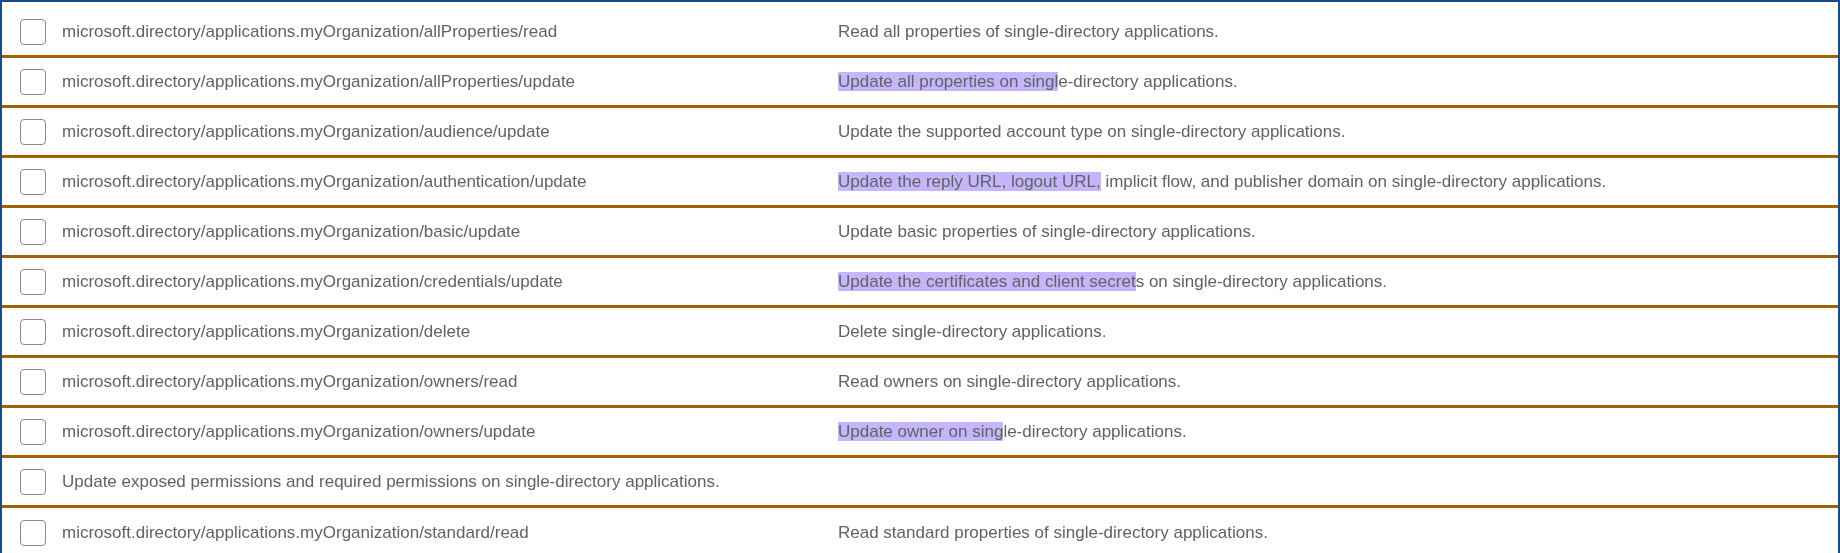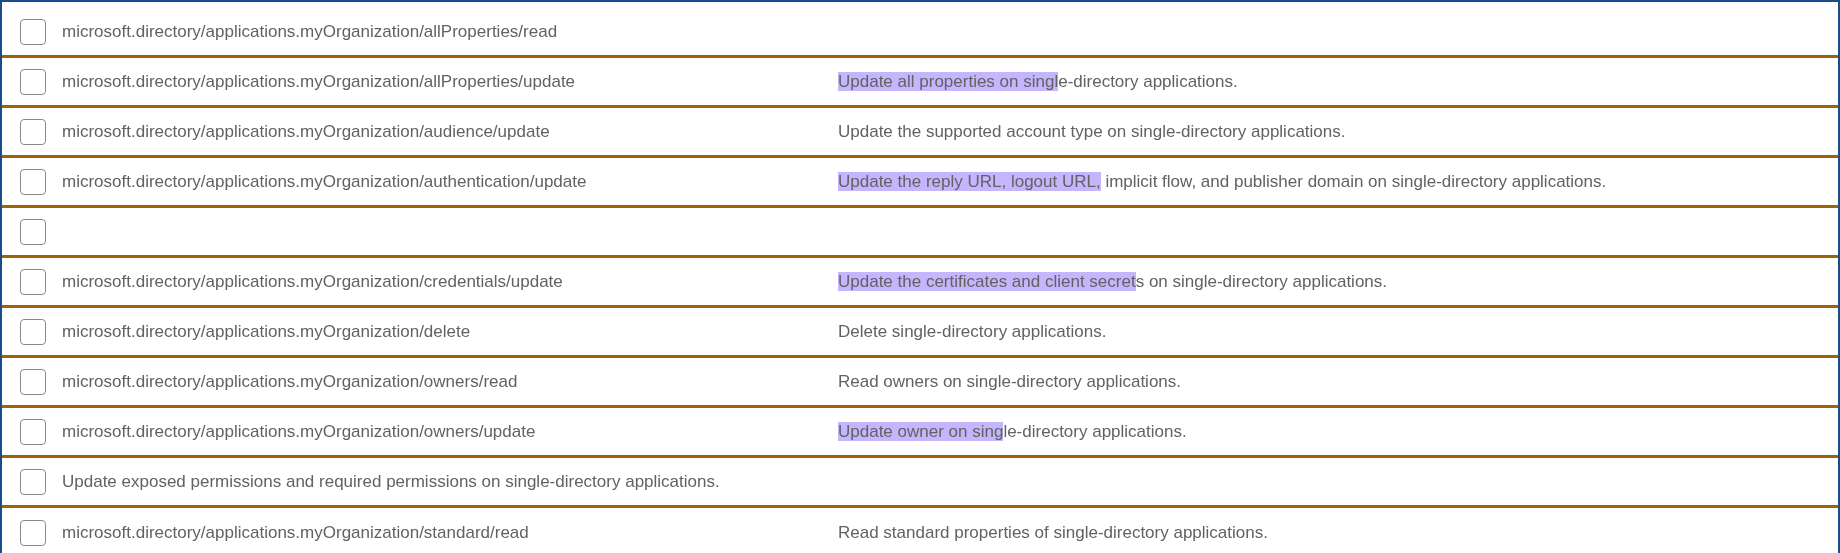--- a/index.html
+++ b/index.html
@@ -59,38 +59,41 @@
     padding: 0 0 0px 0;
   }
 </style>
 </head>
 <body>
 
 <div class="panel" id="rows-host">
     <div class="row">
       <div class="checkbox" role="checkbox" aria-checked="false"></div>
       <div class="perm">microsoft.directory/applications.myOrganization/allProperties/read</div>
+      <div class="desc">Read all properties of single-directory applications.</div>
     </div>
     <div class="row">
       <div class="checkbox" role="checkbox" aria-checked="false"></div>
       <div class="perm">microsoft.directory/applications.myOrganization/allProperties/update</div>
       <div class="desc"><mark class="hl">Update all properties on singl</mark>e-directory applications.</div>
     </div>
     <div class="row">
       <div class="checkbox" role="checkbox" aria-checked="false"></div>
       <div class="perm">microsoft.directory/applications.myOrganization/audience/update</div>
       <div class="desc">Update the supported account type on single-directory applications.</div>
     </div>
     <div class="row">
       <div class="checkbox" role="checkbox" aria-checked="false"></div>
       <div class="perm">microsoft.directory/applications.myOrganization/authentication/update</div>
       <div class="desc"><mark class="hl">Update the reply URL, logout URL,</mark> implicit flow, and publisher domain on single-directory applications.</div>
     </div>
     <div class="row">
       <div class="checkbox" role="checkbox" aria-checked="false"></div>
+      <div class="perm">microsoft.directory/applications.myOrganization/basic/update</div>
+      <div class="desc">Update basic properties of single-directory applications.</div>
     </div>
     <div class="row">
       <div class="checkbox" role="checkbox" aria-checked="false"></div>
       <div class="perm">microsoft.directory/applications.myOrganization/credentials/update</div>
       <div class="desc"><mark class="hl">Update the certificates and client secret</mark>s on single-directory applications.</div>
     </div>
     <div class="row">
       <div class="checkbox" role="checkbox" aria-checked="false"></div>
       <div class="perm">microsoft.directory/applications.myOrganization/delete</div>
       <div class="desc">Delete single-directory applications.</div>

